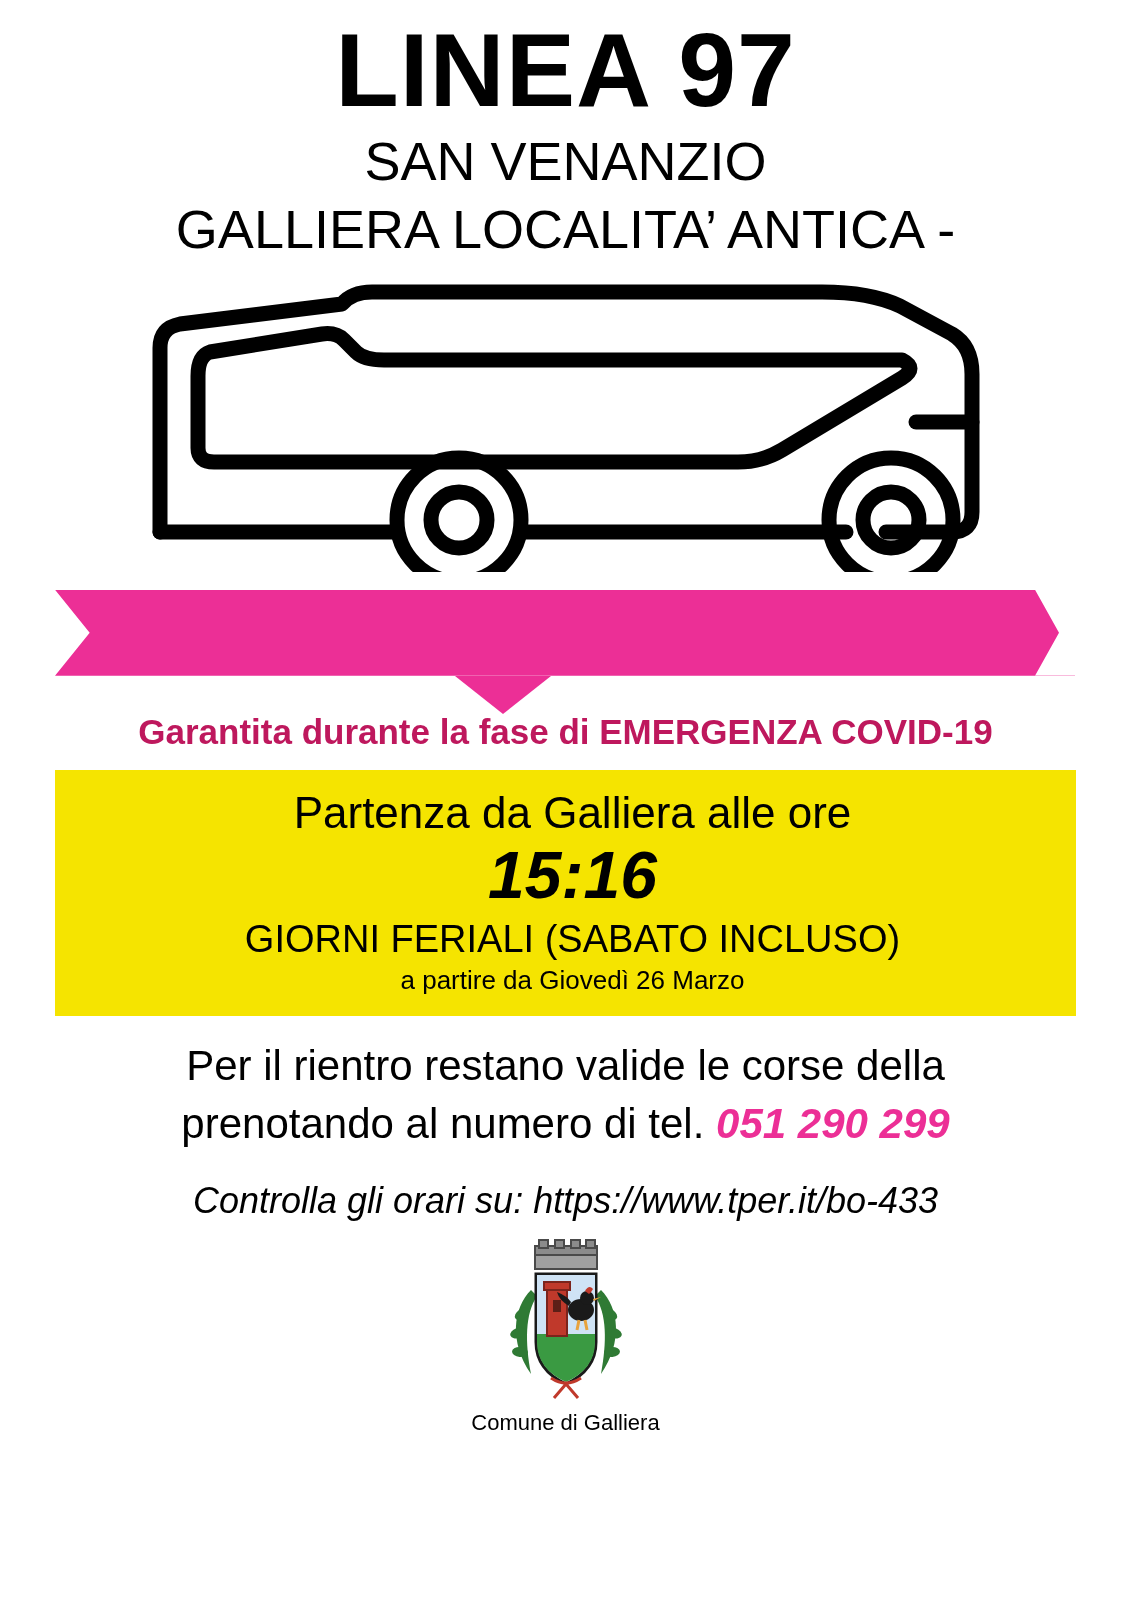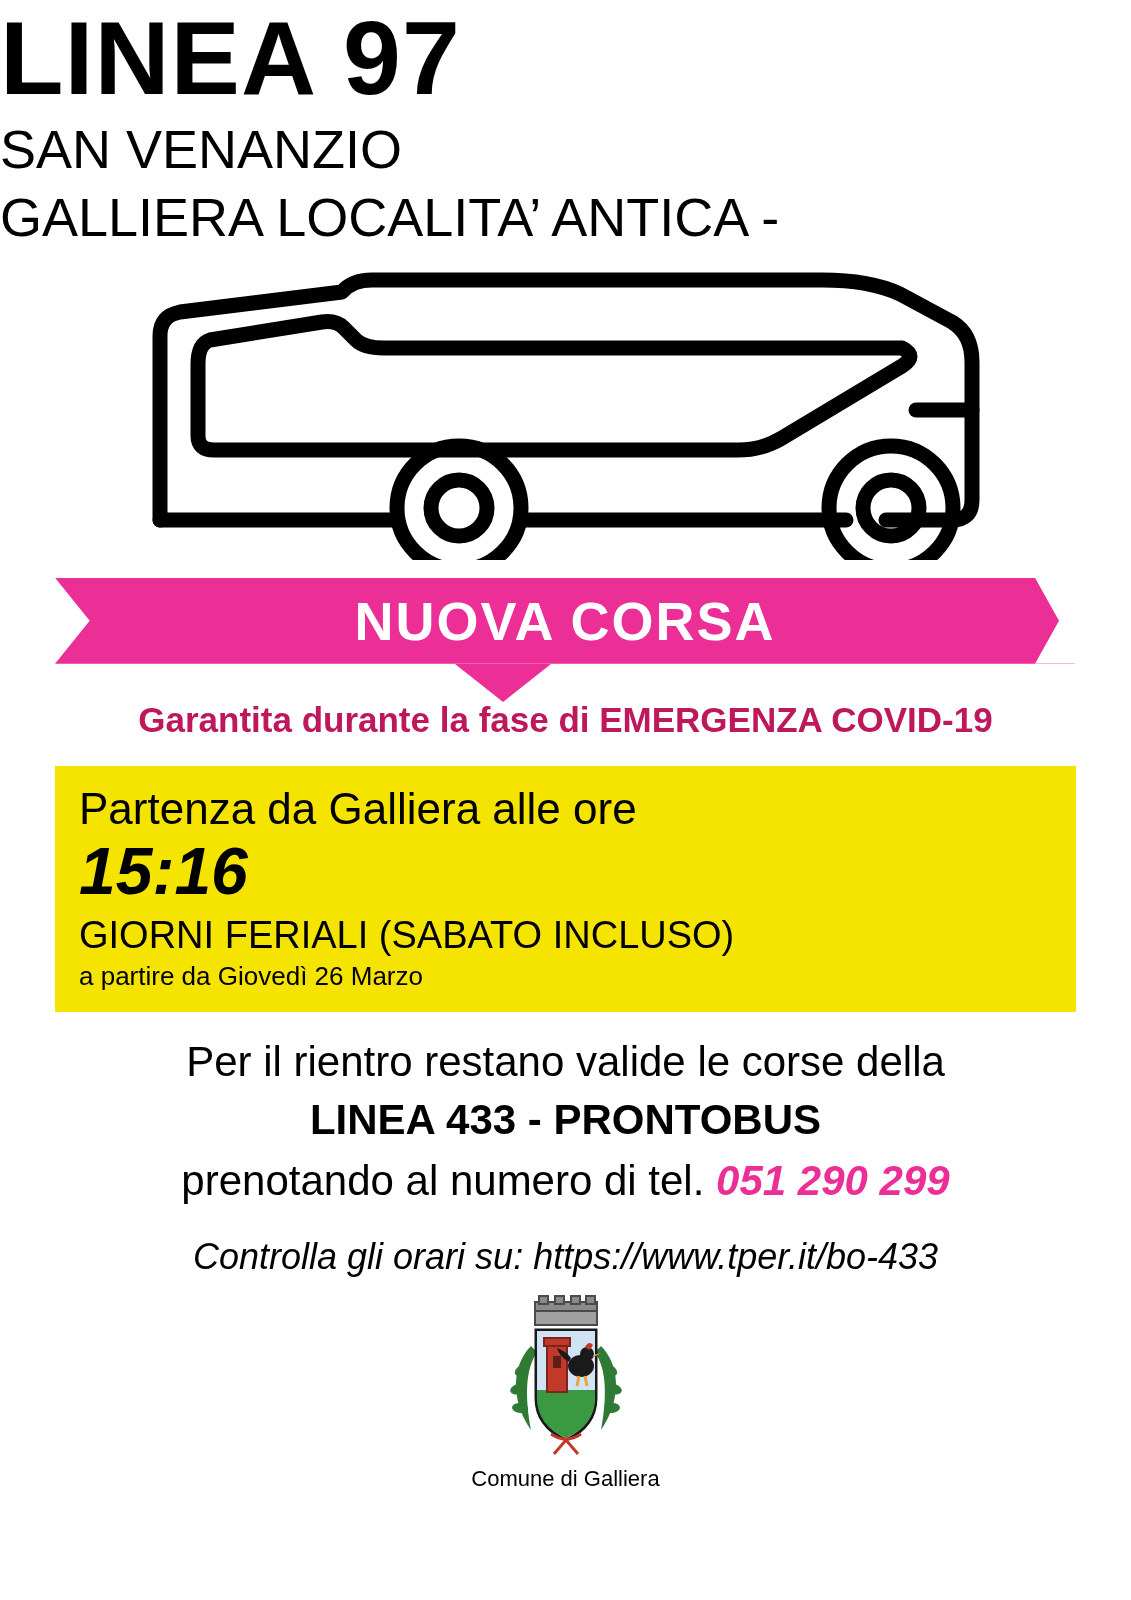--- a/index.html
+++ b/index.html
@@ -17,21 +17,22 @@
   }
   .poster {
     width: 1131px;
     height: 1600px;
     position: relative;
     box-sizing: border-box;
   }
 
   
   .title-block {
-    padding-top: 2px;
+    text-align: center;
+    padding-top: 14px;
   }
   .line-title {
     font-size: 104px;
     font-weight: bold;
     letter-spacing: 1px;
     line-height: 1.08;
     margin: 0;
   }
   .route-title {
     font-size: 54px;
@@ -97,24 +98,24 @@
   .covid-line {
     text-align: center;
     color: #be185d;
     font-size: 35px;
     font-weight: bold;
     margin-top: -6px;
   }
 
   
   .yellow-box {
-    margin: 26px 55px 0 55px;
+    margin: 18px 55px 0 55px;
     background: #f5e400;
     padding: 18px 10px 20px 24px;
-    text-align: left;
+    text-align: center;
   }
   .yb-line1 {
     font-size: 44px;
     line-height: 1.12;
   }
   .yb-time {
     font-size: 66px;
     font-weight: bold;
     line-height: 1.12;
     margin-top: 2px;
@@ -202,38 +203,36 @@
         <circle cx="313" cy="238" r="62"></circle>
         <circle cx="313" cy="238" r="28"></circle>
         <circle cx="745" cy="238" r="62"></circle>
         <circle cx="745" cy="238" r="28"></circle>
       </g>
     </svg>
   </div>
 
   <div class="ribbon-area">
     <div class="ribbon">
-      <span class="ribbon-text">NUOVA CORSA</span>
       <div class="ribbon-right-notch"></div>
     </div>
     <div class="ribbon-tail"></div>
   </div>
 
   <div class="covid-line">Garantita durante la fase di EMERGENZA COVID-19</div>
 
   <div class="yellow-box">
     <div class="yb-line1">Partenza da Galliera alle ore</div>
     <div class="yb-time">15:16</div>
     <div class="yb-line3">GIORNI FERIALI (SABATO INCLUSO)</div>
     <div class="yb-line4">a partire da Giovedì 26 Marzo</div>
   </div>
 
   <div class="return-info">
     <div class="ri-line1">Per il rientro restano valide le corse della</div>
-    <div class="ri-line2">LINEA 433 - PRONTOBUS</div>
     <div class="ri-line3">
       <span>prenotando al numero di tel. </span><span class="phone">051 290 299</span>
     </div>
     <div class="ri-url">Controlla gli orari su: https://www.tper.it/bo-433</div>
   </div>
 
   <div class="footer">
     <div class="crest-wrap">
       <svg width="150" height="170" viewBox="0 0 150 170" aria-hidden="true">
 

